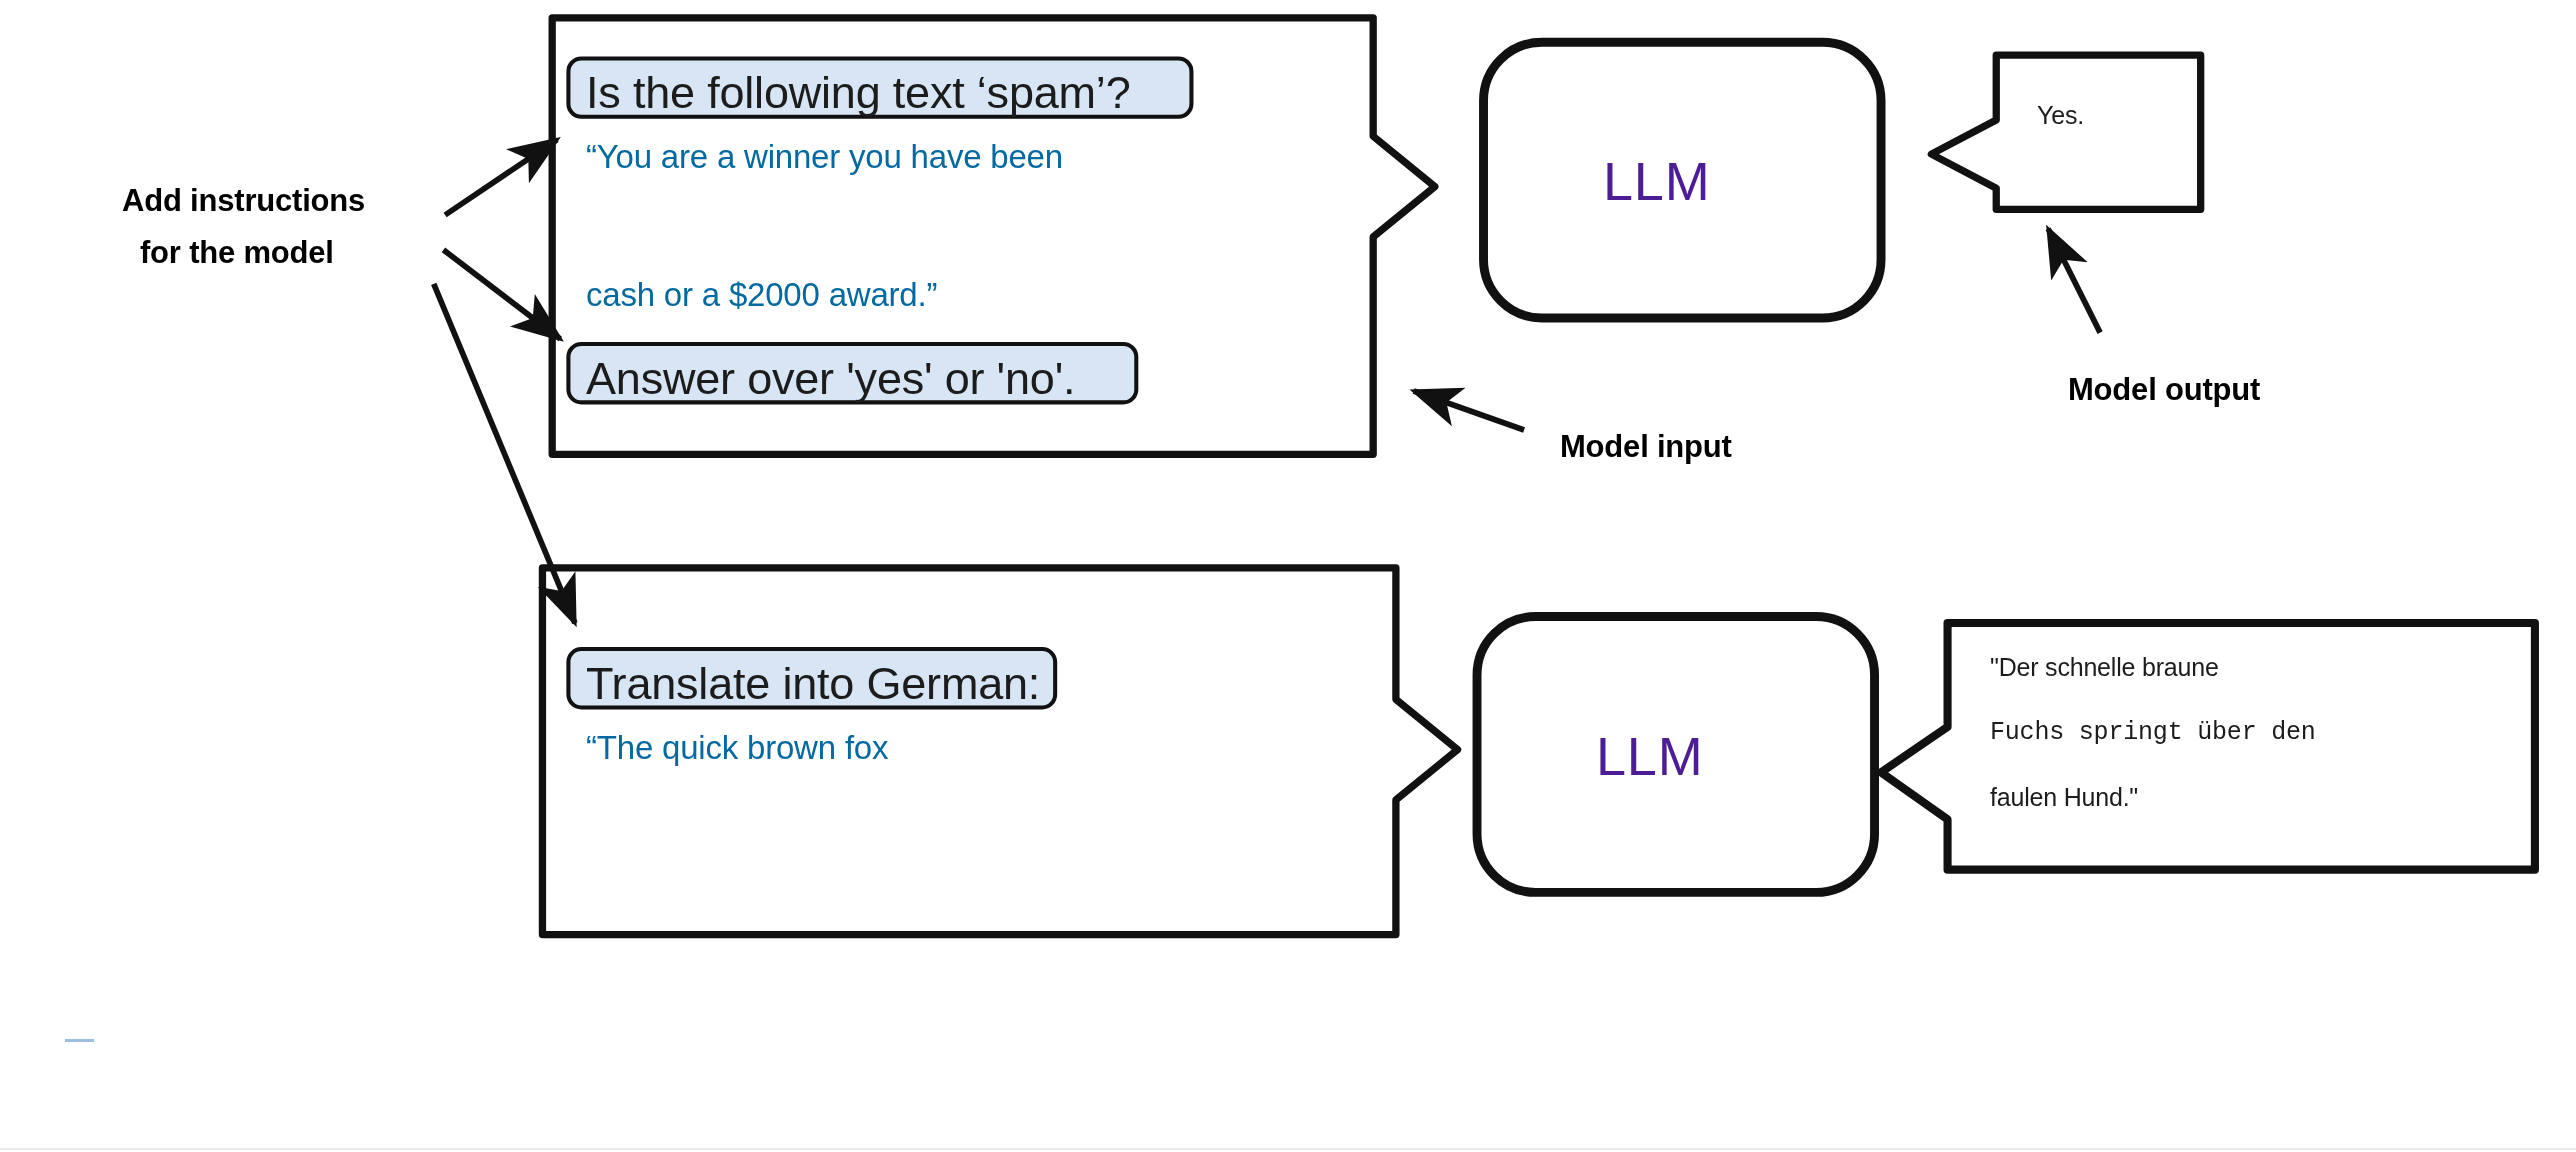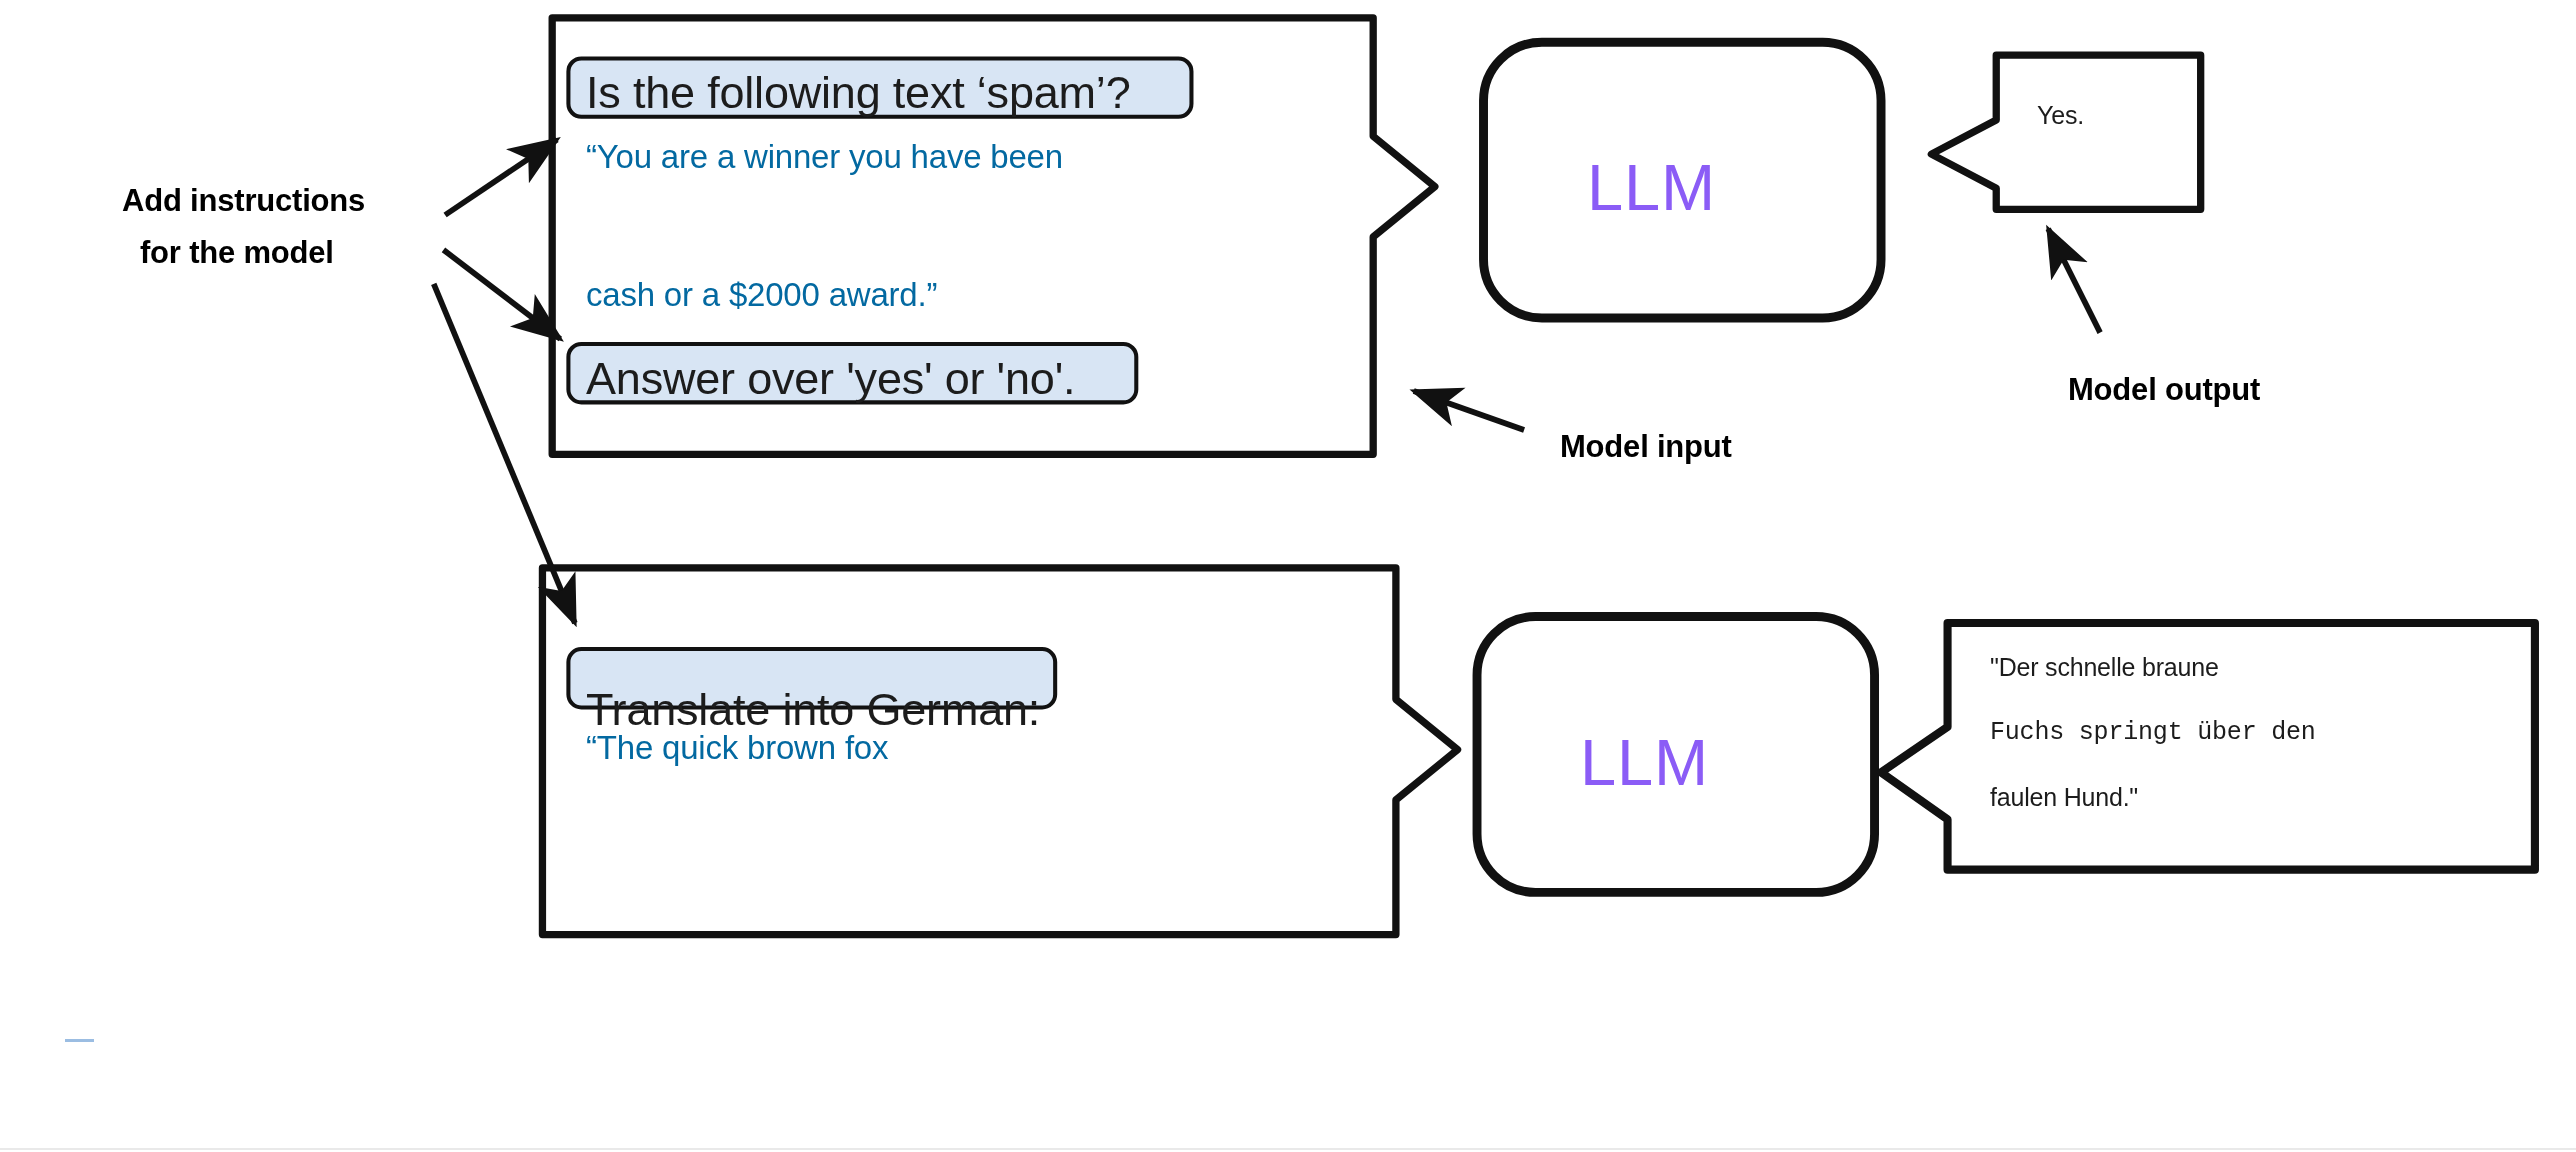--- a/index.html
+++ b/index.html
@@ -36,23 +36,24 @@
     font-size: 33px;
     letter-spacing: -0.2px;
     color: #0369a1;
   }
   .instr-text {
     font-size: 45px;
     letter-spacing: -0.2px;
     color: #1c1c1c;
   }
   .llm-label {
-    font-size: 65px;
+    font-size: 54px;
     letter-spacing: 0.8px;
-    color: #8b5cf6;
+    color: #4c1d95;
+    margin-left: 16px;
   }
   .out-line {
     font-size: 25px;
     letter-spacing: -0.2px;
     color: #1c1c1c;
   }
   .annot {
     font-size: 31px;
     font-weight: bold;
     color: #000000;
@@ -169,21 +170,21 @@
   <div class="txt instr-text" style="left:586px; top:353px;">Answer over 'yes' or 'no'.</div>
 
   <div class="txt llm-label" style="left:1587px; top:150px;">LLM</div>
 
   <div class="txt out-line" style="left:2037px; top:101px;">Yes.</div>
 
   <div class="txt annot" style="left:1560px; top:429px;">Model input</div>
 
   <div class="txt annot" style="left:2068px; top:372px;">Model output</div>
 
-  <div class="txt instr-text" style="left:586px; top:684px;">Translate into German:</div>
+  <div class="txt instr-text" style="left:586px; top:658px;">Translate into German:</div>
 
   <div class="txt prompt-line" style="left:586px; top:729px;">“The quick brown fox</div>
 
   <div class="txt llm-label" style="left:1580px; top:725px;">LLM</div>
 
   <div class="txt out-line" style="left:1990px; top:653px;">"Der schnelle braune</div>
   <div class="txt out-line" style="left:1990px; top:718px;font-family:Liberation Mono, monospace;">Fuchs springt über den</div>
   <div class="txt out-line" style="left:1990px; top:783px;">faulen Hund."</div>
 
   <div class="hl-underline"></div>

